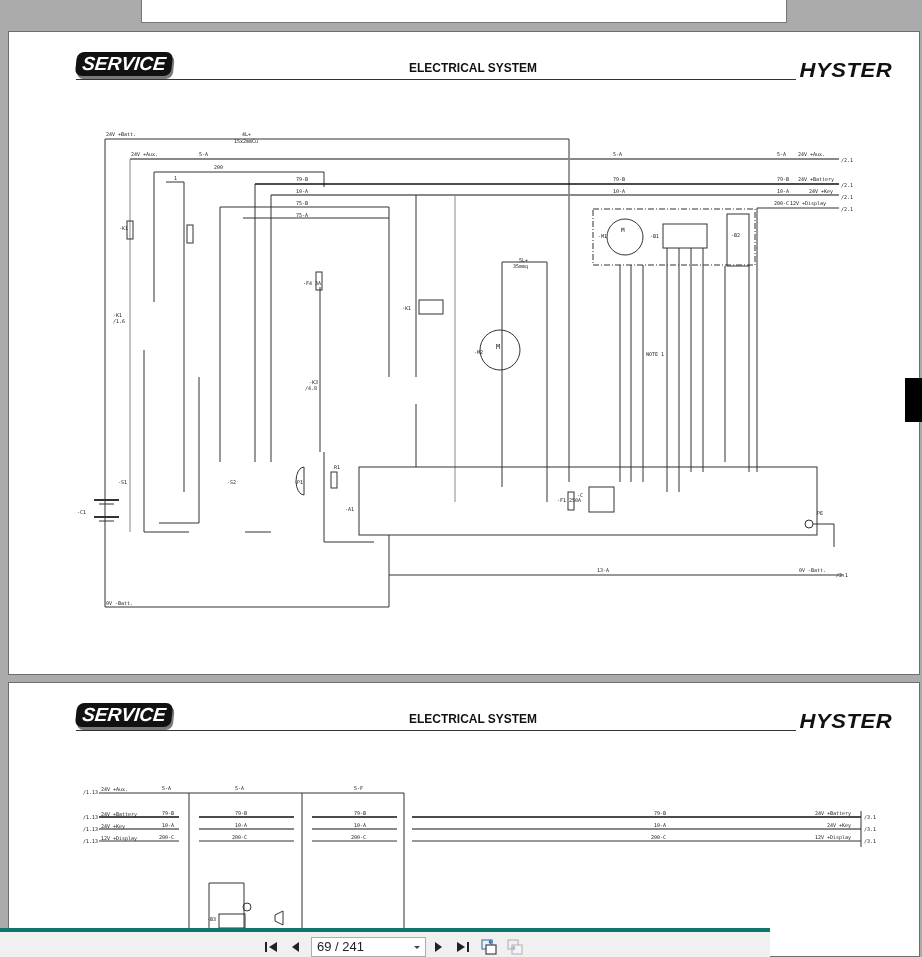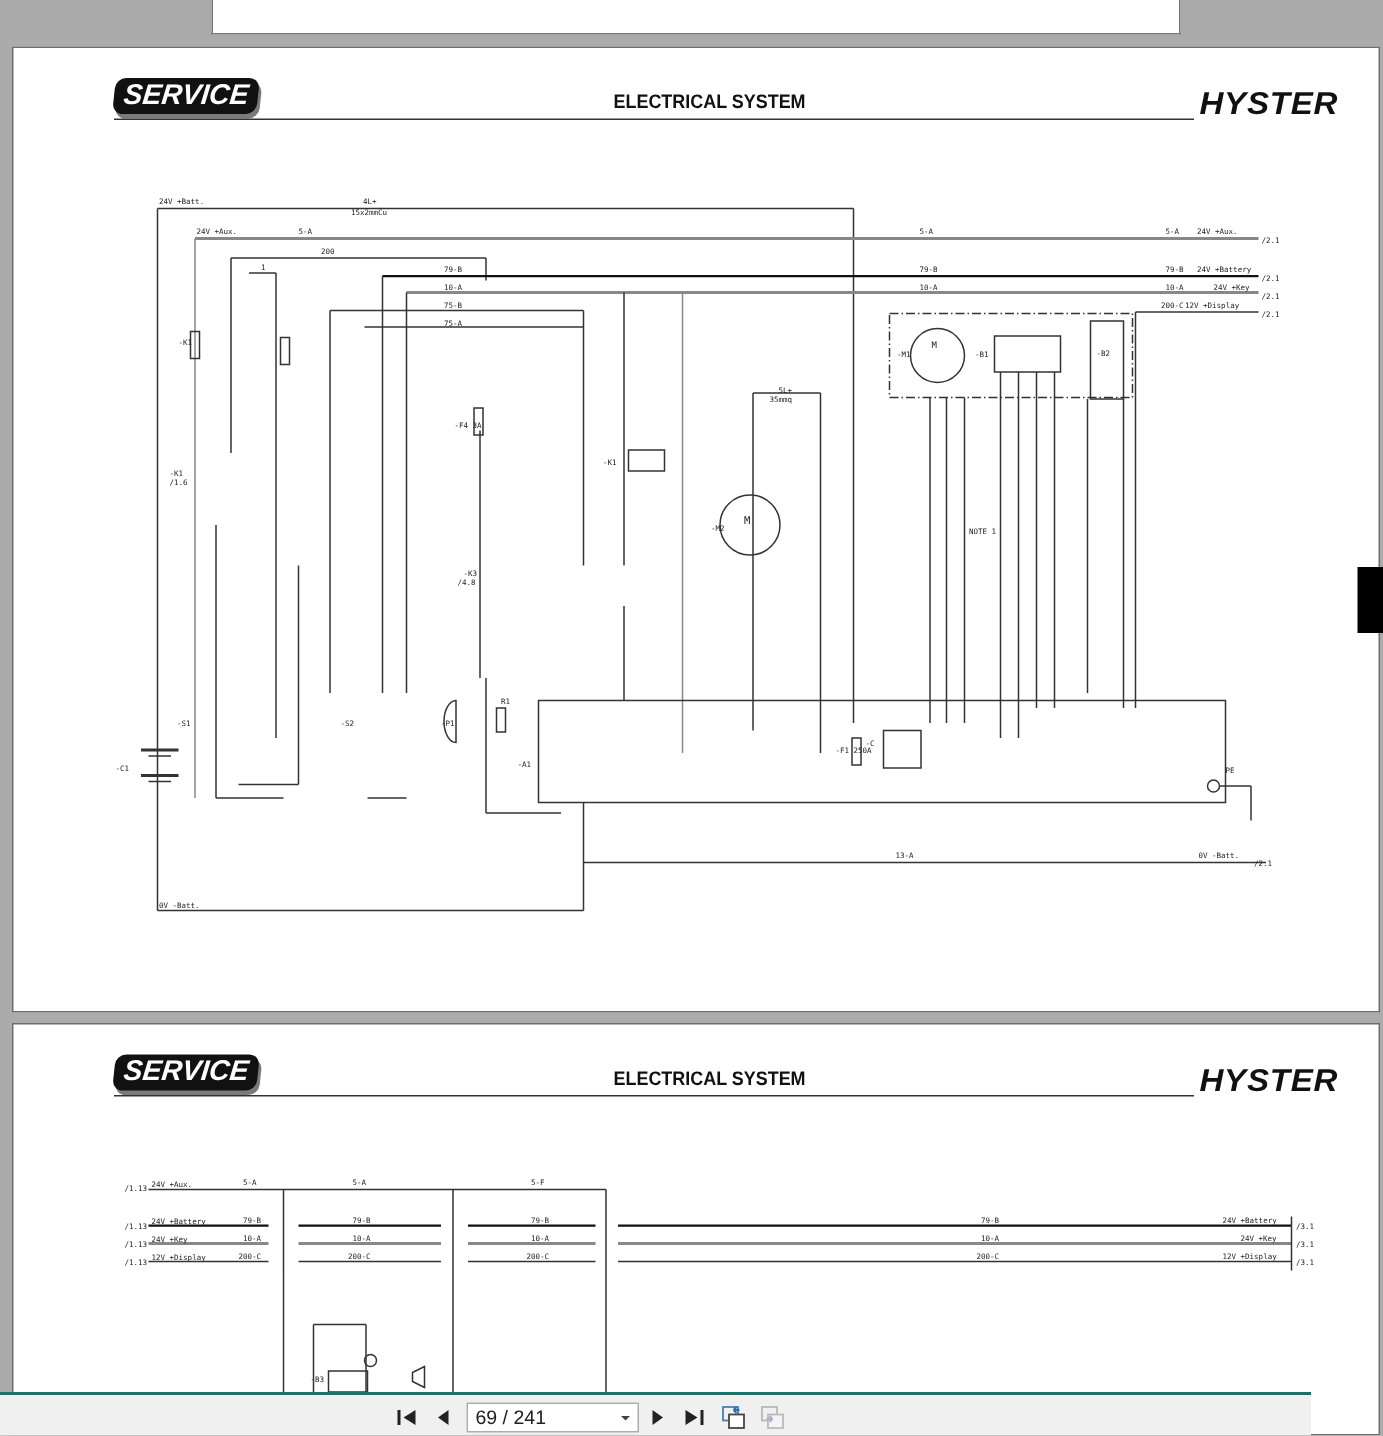--- a/index.html
+++ b/index.html
@@ -9,21 +9,21 @@
   .page { position: absolute; left: 8px; width: 912px; background: #fff; border: 1px solid #6e6e6e; overflow: hidden; }
   .page1 { top: 31px; height: 644px; }
   .page2 { top: 682px; height: 275px; }
   .hdr { position: absolute; left: 67px; top: 20px; width: 816px; height: 40px; }
   .service-badge { position: absolute; left: 0; top: 0; width: 96px; height: 24px; background: #111; border-radius: 7px; color: #fff; font-weight: bold; font-style: italic; font-size: 19px; line-height: 24px; text-align: center; letter-spacing: 0px; box-shadow: 2px 3px 0 #7a7a7a; transform: skewX(-6deg); }
   .doc-title { position: absolute; left: 333px; top: 8px; font-size: 13px; font-weight: bold; color: #111; transform: scaleX(0.92); transform-origin: left; }
   .brand { position: absolute; right: 0; top: 6px; font-size: 21px; font-weight: 900; font-style: italic; color: #111; letter-spacing: 0.5px; transform: scaleX(1.05); transform-origin: right; }
   .hdr-rule { position: absolute; left: 0; top: 27px; width: 720px; height: 1px; background: #333; }
   .schematic { position: absolute; left: 0; top: 0; }
   .side-tab { position: absolute; left: 905px; top: 378px; width: 17px; height: 44px; background: #000; }
-  .toolbar { position: absolute; left: 0; top: 928px; width: 874px; height: 29px; background: #f0f0f0; border-top: 2px solid #0f766e; }
+  .toolbar { position: absolute; left: 0; top: 928px; width: 770px; height: 29px; background: #f0f0f0; border-top: 4px solid #0f766e; }
   .tb-btn { position: absolute; top: 6px; width: 18px; height: 18px; display: flex; align-items: center; justify-content: center; cursor: pointer; }
   .page-select { position: absolute; left: 311px; top: 5px; width: 115px; height: 20px; background: #fff; border: 1px solid #adadad; font-size: 13px; color: #222; line-height: 18px; padding-left: 5px; }
   .page-select .caret { position: absolute; right: 5px; top: 8px; width: 0; height: 0; border-left: 3px solid transparent; border-right: 3px solid transparent; border-top: 3px solid #444; }
   svg text { font-family: "DejaVu Sans Mono", monospace; }
 </style>
 </head>
 <body>
 
 <div class="viewer">
   <div class="prev-page-tail"></div>

